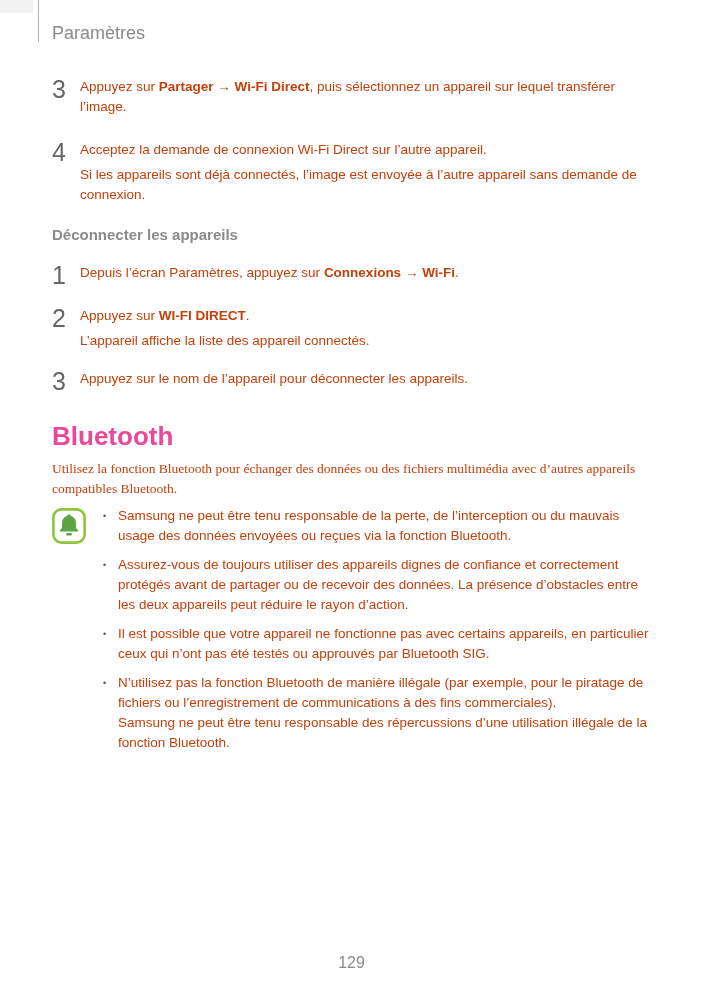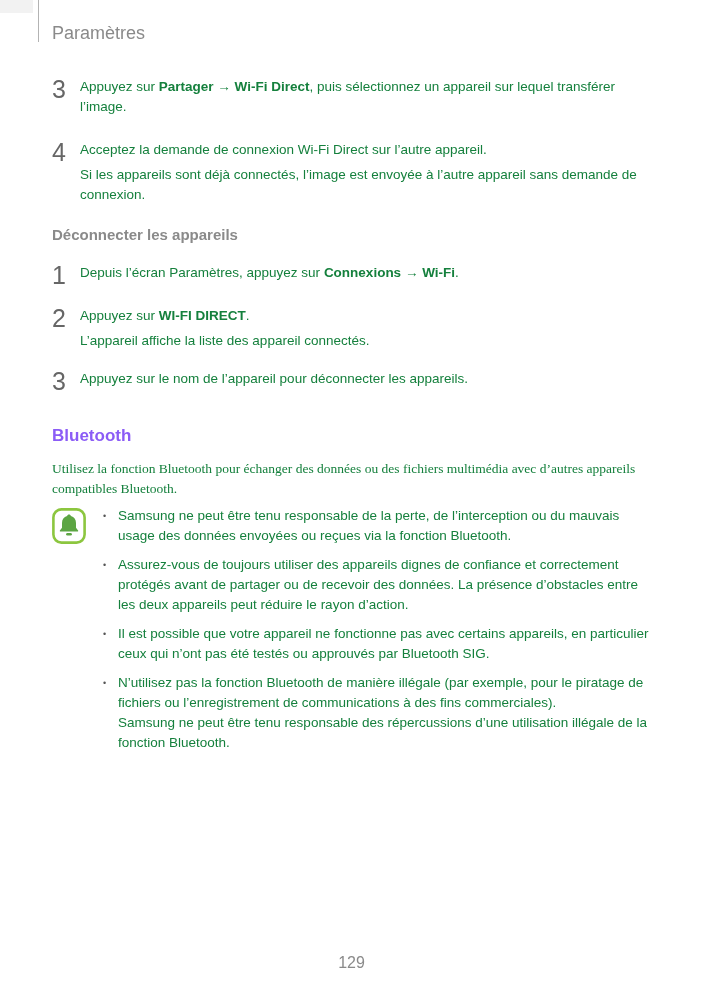--- a/index.html
+++ b/index.html
@@ -17,37 +17,37 @@
 
   .content { position:absolute; left:52px; top:0; width:598px; }
 
   .step { display:flex; align-items:flex-start; }
   .step-num {
     flex:0 0 28px; width:28px;
     font-size:25px; line-height:24px; font-weight:300; color:#666666;
   }
   .step-body { flex:1 1 auto; max-width:570px; }
   .step-text, .step-note, .para, .bullet-text, .bullet-extra {
-    font-size:13.5px; line-height:20px; color:#15803d;
+    font-size:13.5px; line-height:20px; color:#c2410c;
   }
   .b { font-weight:700; }
   .step-note { margin-top:5px; }
 
   .m-step3a { margin-top:77px; }
   .m-step4  { margin-top:23px; }
   .m-subhead{ margin-top:21px; }
   .m-step1  { margin-top:19px; }
   .m-step2  { margin-top:19px; }
   .m-step3b { margin-top:18px; }
   .m-bt     { margin-top:30px; }
   .m-intro  { margin-top:10px;font-family:Liberation Serif, serif; }
   .m-notice { margin-top:7px; }
 
   .subhead { font-size:15px; line-height:18px; font-weight:700; color:#8a8a8a; }
-  .section-title { font-size:17px; line-height:26px; font-weight:700; color:#8b5cf6; }
+  .section-title { font-size:26px; line-height:26px; font-weight:700; color:#ec4899; }
 
   .notice { display:flex; align-items:flex-start; }
   .notice-icon { flex:0 0 34px; width:34px; height:36px; margin-right:17px; margin-top:2px; }
   .notice-list { flex:1 1 auto; }
   .bullet { display:flex; align-items:flex-start; }
   .bullet + .bullet { margin-top:9px; }
   .bullet-marker { flex:0 0 15px; width:15px; font-size:9px; line-height:20px; color:#555555; }
   .bullet-extra { padding-left:15px; }
 
   .page-number { position:absolute; left:0; top:955px; width:100%; text-align:center;

